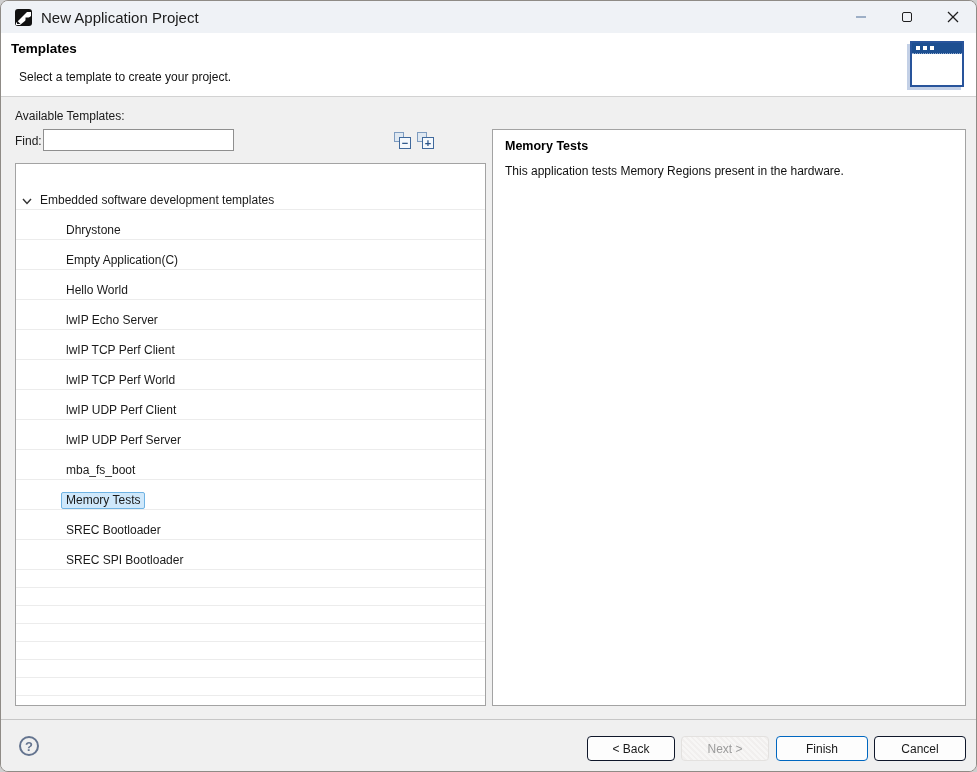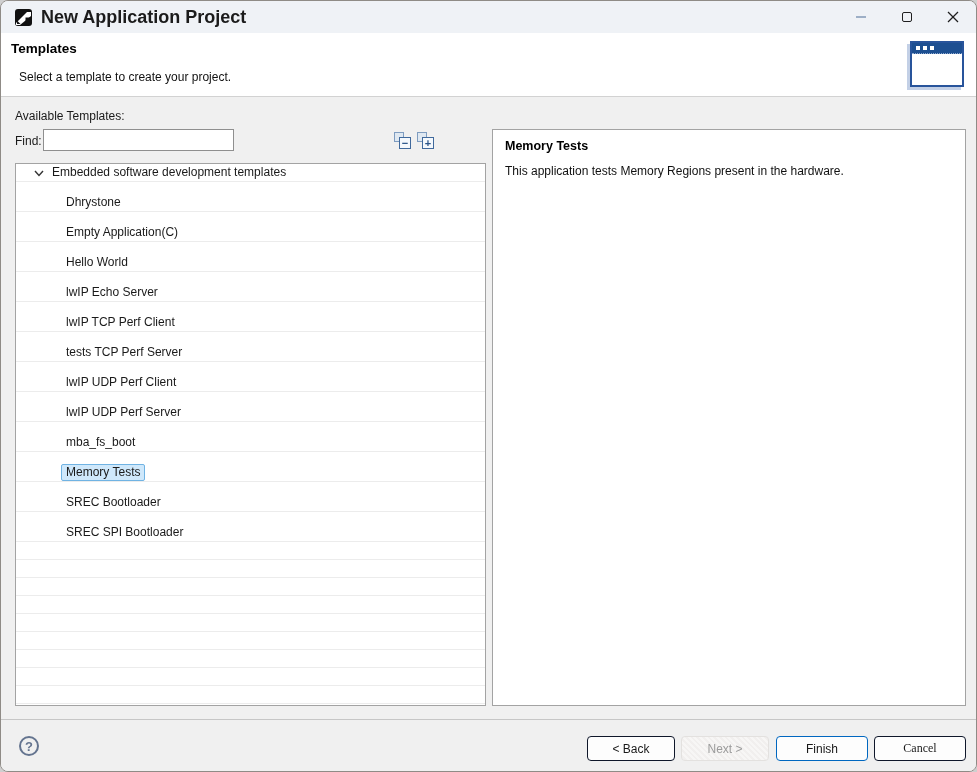--- a/index.html
+++ b/index.html
@@ -8,21 +8,21 @@
     position: relative; width: 977px; height: 772px;
     background: #f0f0f0; border: 1px solid #8f8b86; border-radius: 8px;
     overflow: hidden; font-size: 12px; color: #1a1a1a;
   }
   
   .titlebar {
     position: absolute; left: 0; top: 0; right: 0; height: 32px;
     background: #eff2f6; display: flex; align-items: center;
   }
   .app-icon { width: 17px; height: 17px; margin-left: 14px; display: inline-block; }
-  .title-text { margin-left: 9px; font-size: 18px; color: #1b1b1b; font-weight: bold; }
+  .title-text { margin-left: 9px; font-size: 15px; color: #1b1b1b; }
   .win-controls { position: absolute; right: 0; top: 0; height: 32px; display: flex; }
   .win-btn { width: 46px; height: 32px; display: flex; align-items: center; justify-content: center; }
   .glyph-min { width: 10px; height: 2px; background: #9dafc6; }
   .glyph-max { width: 10px; height: 10px; border: 1.2px solid #1f1f1f; border-radius: 2px; }
   
   .header {
     position: absolute; left: 0; top: 32px; right: 0; height: 64px;
     background: #ffffff; border-bottom: 1px solid #d2d2d2;
   }
   .header-title { position: absolute; left: 10px; top: 8px; font-size: 13.5px; font-weight: bold; color: #000; }
@@ -58,21 +58,21 @@
     display: flex; align-items: center; justify-content: center;
     font-size: 11px; line-height: 10px; color: #2a5488; font-weight: bold;
   }
   
   .tree-panel {
     position: absolute; left: 14px; top: 162px; width: 471px; height: 543px;
     background: #ffffff; border: 1px solid #a3a3a3; overflow: hidden;
   }
   .tree-row { height: 18px; line-height: 17px; border-bottom: 1px solid #ececec;
     white-space: nowrap; display: flex; align-items: center; }
-  .tree-row.root { padding-left: 17px; }
+  .tree-row.root { padding-left: 5px; margin-top: 28px; }
   .tree-row.child { padding-left: 50px; margin-top: 12px; }
   .tree-row .chev { width: 12px; height: 12px; margin-right: 7px; display: inline-block; }
   .sel-box {
     background: #cfe8fb; border: 1px solid #70b3e3; border-radius: 2px;
     padding: 0 4px; margin-left: -5px; line-height: 15px; height: 17px; display: inline-block;
   }
   
   .details-panel {
     position: absolute; left: 491px; top: 128px; width: 474px; height: 577px;
     background: #ffffff; border: 1px solid #a3a3a3; padding: 9px 12px;
@@ -93,21 +93,21 @@
   .btn {
     position: absolute; top: 16px; height: 25px; border-radius: 4px;
     background: #fdfdfd; border: 1px solid #0f172a;
     font-family: "Liberation Sans", sans-serif; font-size: 12px; color: #1a1a1a;
     display: flex; align-items: center; justify-content: center;
   }
   .btn-back   { left: 586px; width: 88px; }
   .btn-next   { left: 680px; width: 88px; color: #9b9b9b; border-color: #e3e1df;
                 background: repeating-linear-gradient(45deg, #f7f6f5 0 2px, #f1efee 2px 4px); }
   .btn-finish { left: 775px; width: 92px; border: 1.5px solid #0067c0; }
-  .btn-cancel { left: 873px; width: 92px; font-family: Liberation Serif, serif; }
+  .btn-cancel { left: 873px; width: 92px; }
 </style>
 </head>
 <body>
 
 <div class="window">
 
   <div class="titlebar">
     <span class="app-icon">
       <svg width="17" height="17" viewBox="0 0 17 17">
         <rect x="0" y="0" width="17" height="17" rx="3" fill="#111111"></rect>
@@ -174,21 +174,21 @@
       <div class="tree-row child">
         <span>Hello World</span>
       </div>
       <div class="tree-row child">
         <span>lwIP Echo Server</span>
       </div>
       <div class="tree-row child">
         <span>lwIP TCP Perf Client</span>
       </div>
       <div class="tree-row child">
-        <span>tests TCP Perf Server</span>
+        <span>lwIP TCP Perf World</span>
       </div>
       <div class="tree-row child">
         <span>lwIP UDP Perf Client</span>
       </div>
       <div class="tree-row child">
         <span>lwIP UDP Perf Server</span>
       </div>
       <div class="tree-row child">
         <span>mba_fs_boot</span>
       </div>

